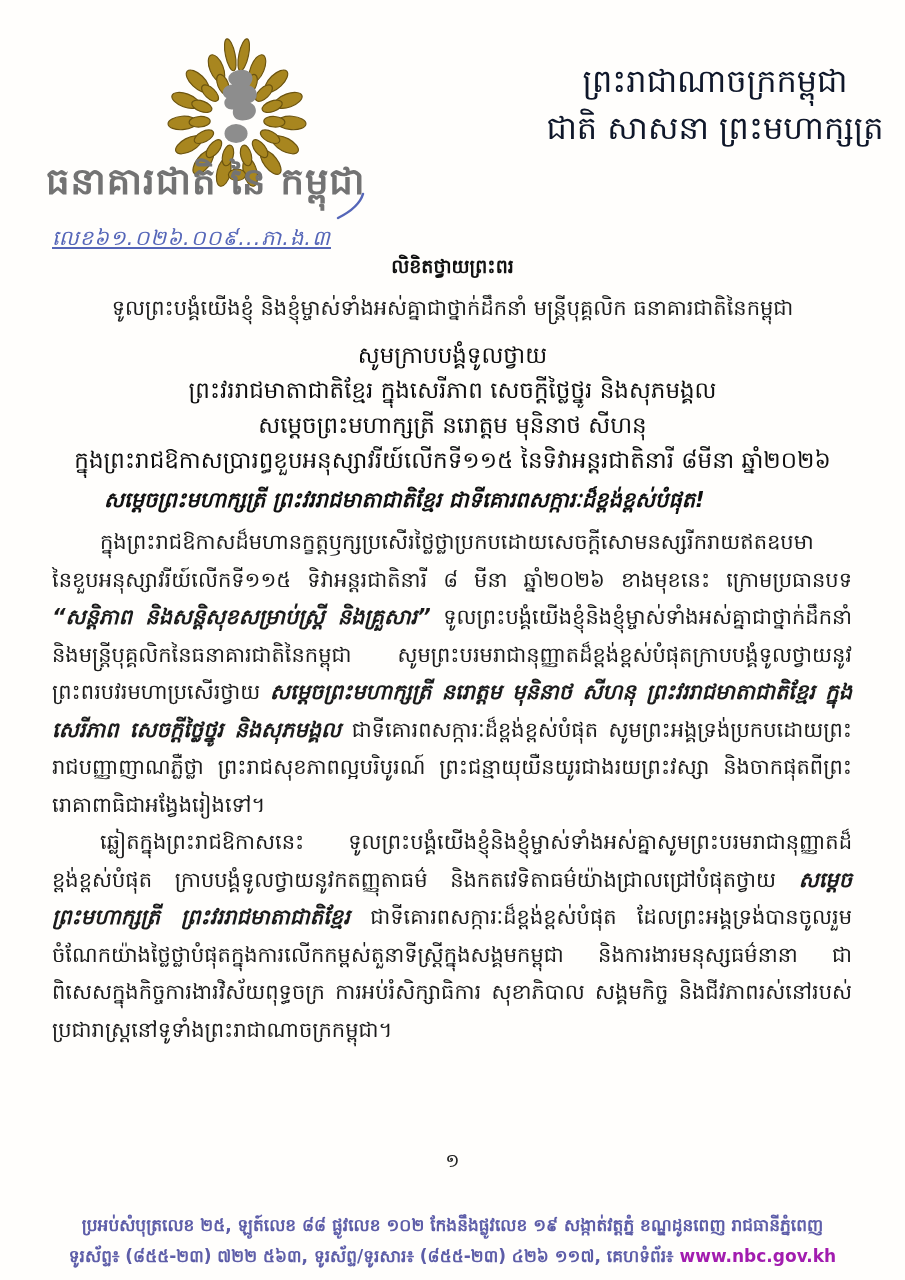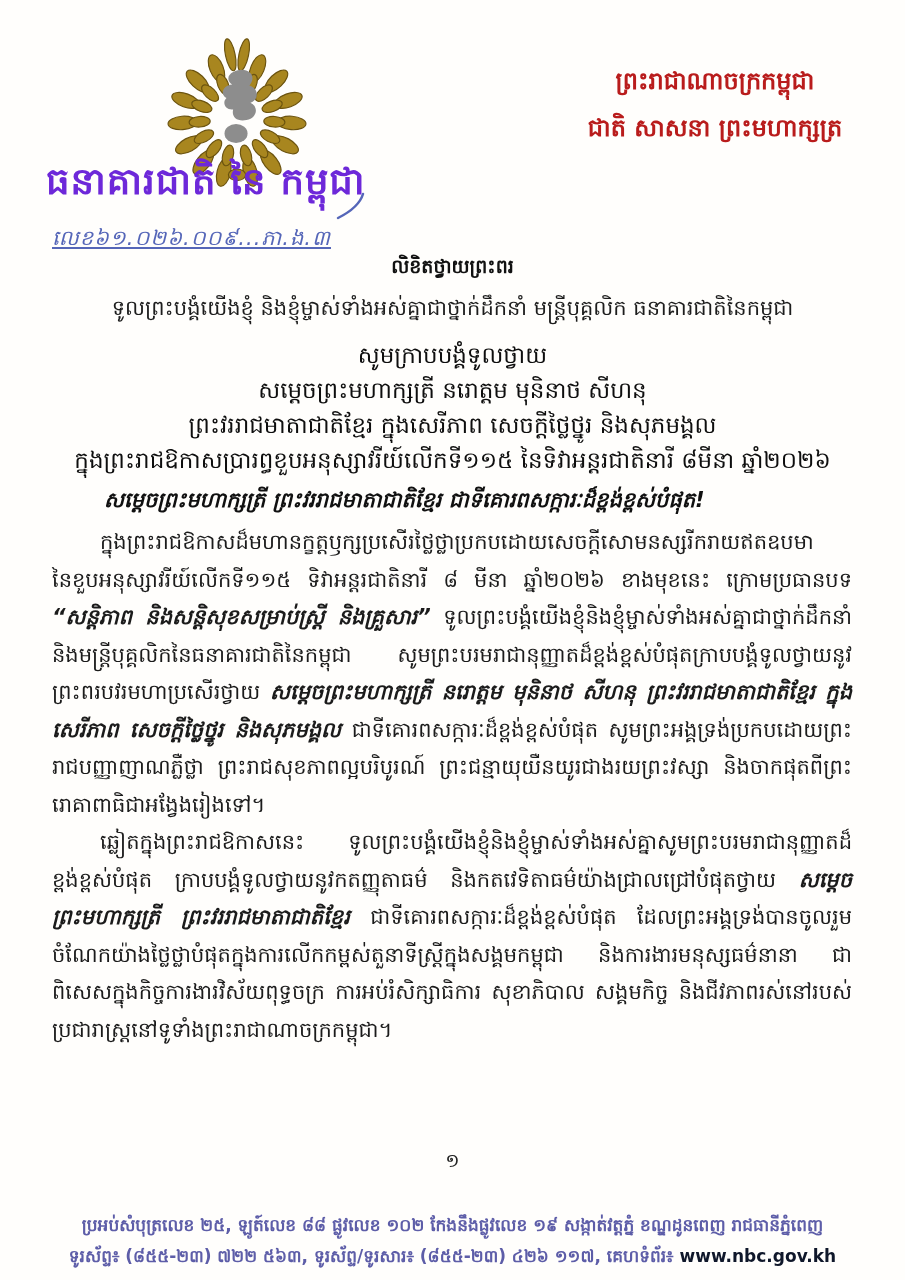--- a/index.html
+++ b/index.html
@@ -9,26 +9,26 @@
     margin:0 auto;
     background:#fffefc;
     overflow:hidden;
     font-family:"DejaVu Sans","Liberation Sans",sans-serif;
     color:#1c1c1c;
   }
   
   .logo{position:absolute;left:138px;top:26px;width:198px;height:168px;}
   .kingdom{
     position:absolute;left:530px;top:58px;width:370px;
-    text-align:center;color:#b91c1c;font-weight:bold;
-    font-size:24px;line-height:47px;
+    text-align:center;color:#0f172a;font-weight:normal;
+    font-size:32px;line-height:47px;
   }
   .bank-name{
     position:absolute;left:46px;top:158px;width:560px;
-    color:#6d28d9;font-weight:bold;font-size:37px;letter-spacing:1px;
+    color:#737373;font-weight:bold;font-size:37px;letter-spacing:1px;
   }
   .ref-line{
     position:absolute;left:52px;top:224px;width:420px;
     color:#5566b8;font-size:21px;font-style:italic;letter-spacing:1px;text-decoration:underline;
   }
   .pen-stroke{position:absolute;left:330px;top:192px;width:40px;height:30px;}
   
   .doc-title{
     position:absolute;left:0;top:254px;width:100%;
     text-align:center;font-weight:bold;font-size:19px;color:#111;
@@ -56,21 +56,21 @@
   
   .page-number{
     position:absolute;left:0;top:1148px;width:100%;
     text-align:center;font-size:19px;color:#222;
   }
   .footer{
     position:absolute;left:0;top:1210px;width:100%;
     text-align:center;color:#5d5da8;font-weight:bold;
     font-size:17px;line-height:31px;
   }
-  .footer a{color:#0f172a;text-decoration:none;font-weight:bold;text-align:center;}
+  .footer a{color:#a21caf;text-decoration:none;font-weight:bold;text-align:center;}
 </style>
 </head>
 <body>
 
 <div class="page">
 
   <svg class="logo" viewBox="0 0 200 175" xmlns="http://www.w3.org/2000/svg" aria-hidden="true">
     <g fill="#a8861f" stroke="#6b530f" stroke-width="1.2">
 
       <ellipse cx="93" cy="30" rx="5" ry="17" transform="rotate(-12 93 30)"></ellipse>
@@ -155,22 +155,22 @@
   </svg>
 
   <div class="ref-line">លេខ៦១.០២៦.០០៩...ភា.ង.៣</div>
 
   <div class="doc-title">លិខិតថ្វាយព្រះពរ</div>
 
   <div class="from-line">ទូលព្រះបង្គំយើងខ្ញុំ និងខ្ញុំម្ចាស់ទាំងអស់គ្នាជាថ្នាក់ដឹកនាំ មន្ត្រីបុគ្គលិក ធនាគារជាតិនៃកម្ពុជា</div>
 
   <div class="salutation">
     <div>សូមក្រាបបង្គំទូលថ្វាយ</div>
+    <div>ព្រះវររាជមាតាជាតិខ្មែរ ក្នុងសេរីភាព សេចក្តីថ្លៃថ្នូរ និងសុភមង្គល</div>
     <div>សម្តេចព្រះមហាក្សត្រី នរោត្តម មុនិនាថ សីហនុ</div>
-    <div>ព្រះវររាជមាតាជាតិខ្មែរ ក្នុងសេរីភាព សេចក្តីថ្លៃថ្នូរ និងសុភមង្គល</div>
     <div>ក្នុងព្រះរាជឱកាសប្រារព្ធខួបអនុស្សាវរីយ៍លើកទី១១៥ នៃទិវាអន្តរជាតិនារី ៨មីនា ឆ្នាំ២០២៦</div>
   </div>
 
   <div class="honorific">សម្តេចព្រះមហាក្សត្រី ព្រះវររាជមាតាជាតិខ្មែរ ជាទីគោរពសក្ការៈដ៏ខ្ពង់ខ្ពស់បំផុត!</div>
 
   <div class="body-text">
       <p><span>ក្នុងព្រះរាជឱកាសដ៏មហានក្ខត្តឫក្សប្រសើរថ្លៃថ្លាប្រកបដោយសេចក្តីសោមនស្សរីករាយឥតឧបមា នៃខួបអនុស្សាវរីយ៍លើកទី១១៥ ទិវាអន្តរជាតិនារី ៨ មីនា ឆ្នាំ២០២៦ ខាងមុខនេះ ក្រោមប្រធានបទ </span><span class="b">“សន្តិភាព និងសន្តិសុខសម្រាប់ស្ត្រី និងគ្រួសារ”</span><span> ទូលព្រះបង្គំយើងខ្ញុំនិងខ្ញុំម្ចាស់ទាំងអស់គ្នាជាថ្នាក់ដឹកនាំ និងមន្ត្រីបុគ្គលិកនៃធនាគារជាតិនៃកម្ពុជា សូមព្រះបរមរាជានុញ្ញាតដ៏ខ្ពង់ខ្ពស់បំផុតក្រាបបង្គំទូលថ្វាយនូវ ព្រះពរបវរមហាប្រសើរថ្វាយ </span><span class="b">សម្តេចព្រះមហាក្សត្រី នរោត្តម មុនិនាថ សីហនុ ព្រះវររាជមាតាជាតិខ្មែរ ក្នុងសេរីភាព សេចក្តីថ្លៃថ្នូរ និងសុភមង្គល</span><span> ជាទីគោរពសក្ការៈដ៏ខ្ពង់ខ្ពស់បំផុត សូមព្រះអង្គទ្រង់ប្រកបដោយព្រះរាជបញ្ញាញាណភ្លឺថ្លា ព្រះរាជសុខភាពល្អបរិបូរណ៍ ព្រះជន្មាយុយឺនយូរជាងរយព្រះវស្សា និងចាកផុតពីព្រះរោគាពាធិជាអង្វែងរៀងទៅ។</span></p>
       <p><span>ឆ្លៀតក្នុងព្រះរាជឱកាសនេះ ទូលព្រះបង្គំយើងខ្ញុំនិងខ្ញុំម្ចាស់ទាំងអស់គ្នាសូមព្រះបរមរាជានុញ្ញាតដ៏ខ្ពង់ខ្ពស់បំផុត ក្រាបបង្គំទូលថ្វាយនូវកតញ្ញុតាធម៌ និងកតវេទិតាធម៌យ៉ាងជ្រាលជ្រៅបំផុតថ្វាយ </span><span class="b">សម្តេចព្រះមហាក្សត្រី ព្រះវររាជមាតាជាតិខ្មែរ</span><span> ជាទីគោរពសក្ការៈដ៏ខ្ពង់ខ្ពស់បំផុត ដែលព្រះអង្គទ្រង់បានចូលរួមចំណែកយ៉ាងថ្លៃថ្លាបំផុតក្នុងការលើកកម្ពស់តួនាទីស្ត្រីក្នុងសង្គមកម្ពុជា និងការងារមនុស្សធម៌នានា ជាពិសេសក្នុងកិច្ចការងារវិស័យពុទ្ធចក្រ ការអប់រំសិក្សាធិការ សុខាភិបាល សង្គមកិច្ច និងជីវភាពរស់នៅរបស់ប្រជារាស្ត្រនៅទូទាំងព្រះរាជាណាចក្រកម្ពុជា។</span></p>
     </div>
 

